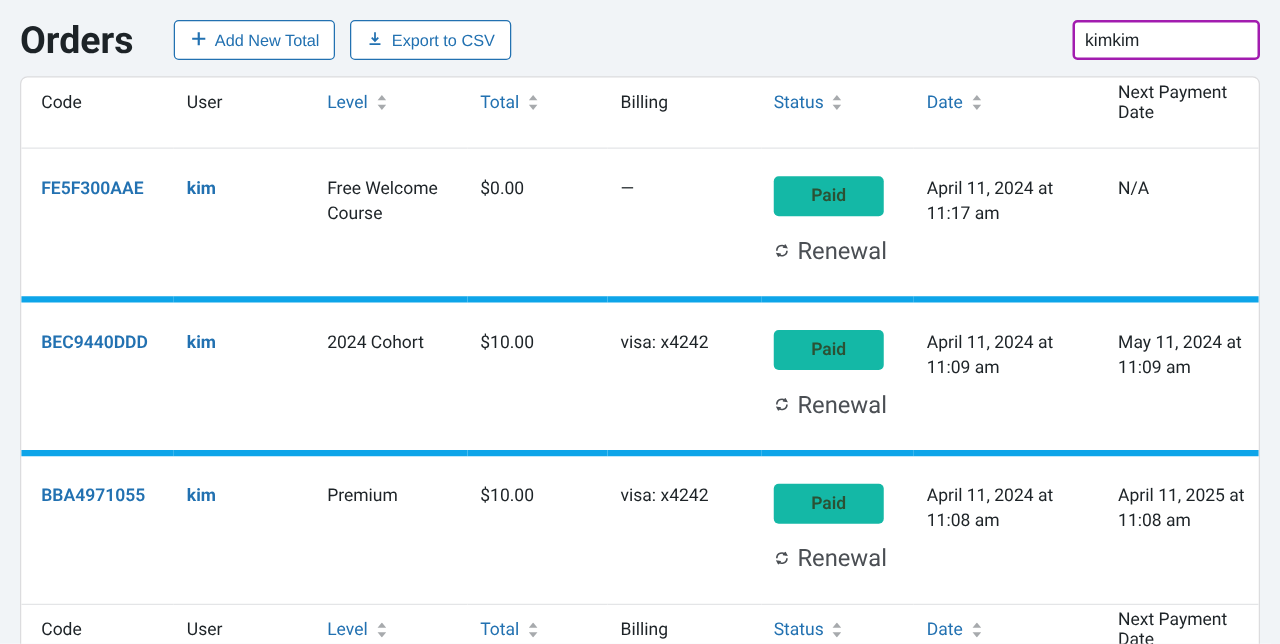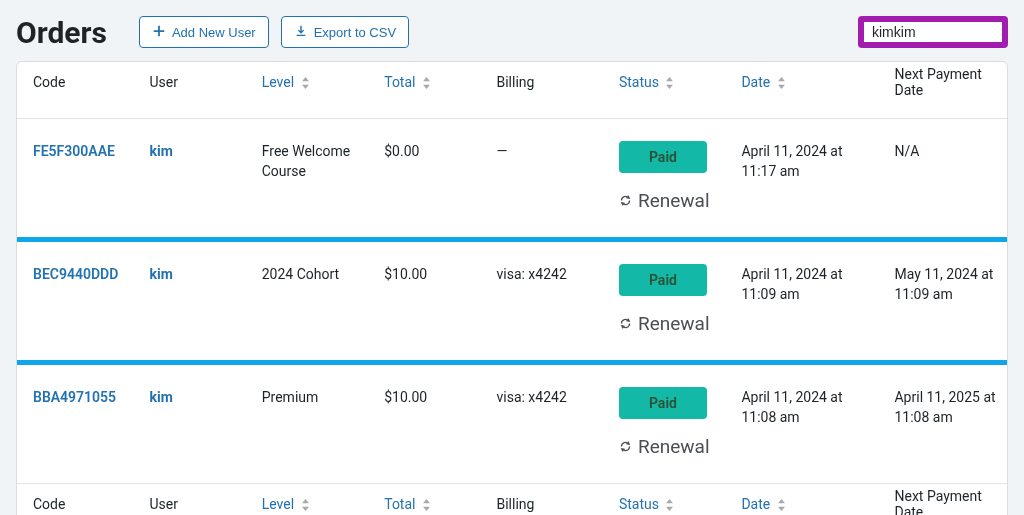--- a/index.html
+++ b/index.html
@@ -41,21 +41,21 @@
   .spacer { flex: 1; }
   .search-wrap {
     display: flex;
     gap: 8px;
     align-items: flex-start;
   }
   .search-input {
     width: 150px;
     height: 32px;
     padding: 4px 8px;
-    border: 6px solid #a21caf;
+    border: 2px solid #a21caf;
     border-radius: 4px;
     font-size: 14px;
     color: #1d2327;
   }
   .table-card {
     background: #fff;
     border: 1px solid #dcdcde;
     border-radius: 6px;
     overflow: hidden;
   }
@@ -122,21 +122,21 @@
 <body>
 
 <div class="top-bar">
   <h1 class="page-title">Orders</h1>
   <button class="btn">
     <span>
       <svg viewBox="0 0 16 16" fill="none" stroke="#2271b1" stroke-width="2">
           <path d="M8 2v12M2 8h12"></path>
         </svg>
     </span>
-    <span>Add New User</span>
+    <span>Add New Total</span>
   </button>
   <button class="btn">
     <span>
       <svg viewBox="0 0 16 16" fill="none" stroke="#2271b1" stroke-width="1.6">
           <path d="M8 2v8M5 7l3 3 3-3M3 13h10"></path>
         </svg>
     </span>
     <span>Export to CSV</span>
   </button>
   <div class="spacer"></div>

